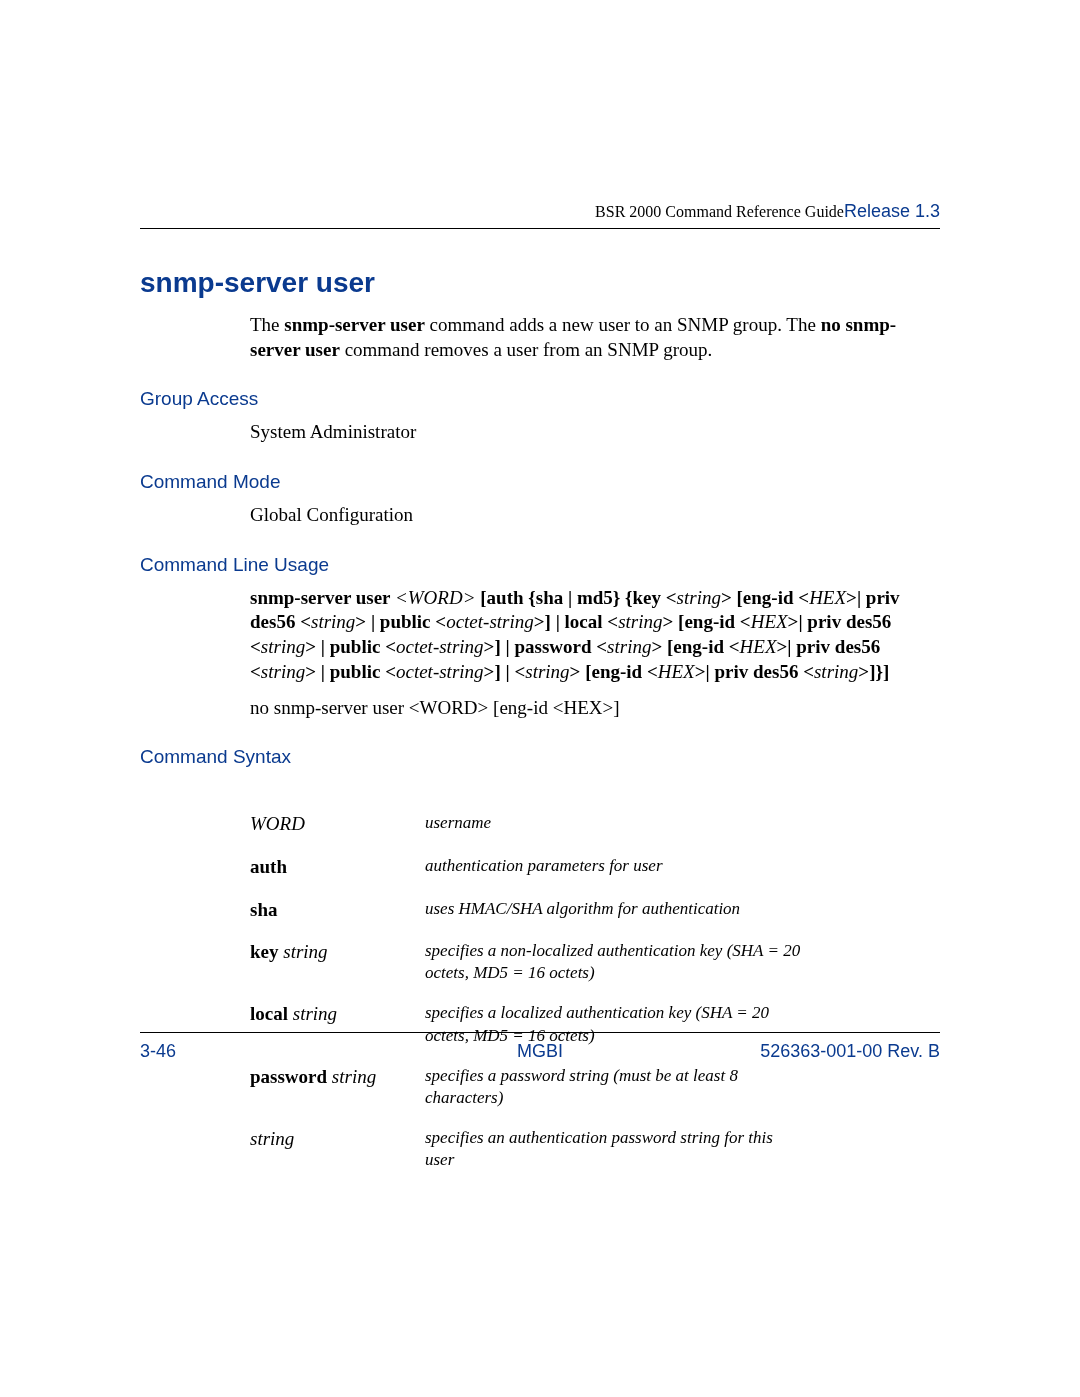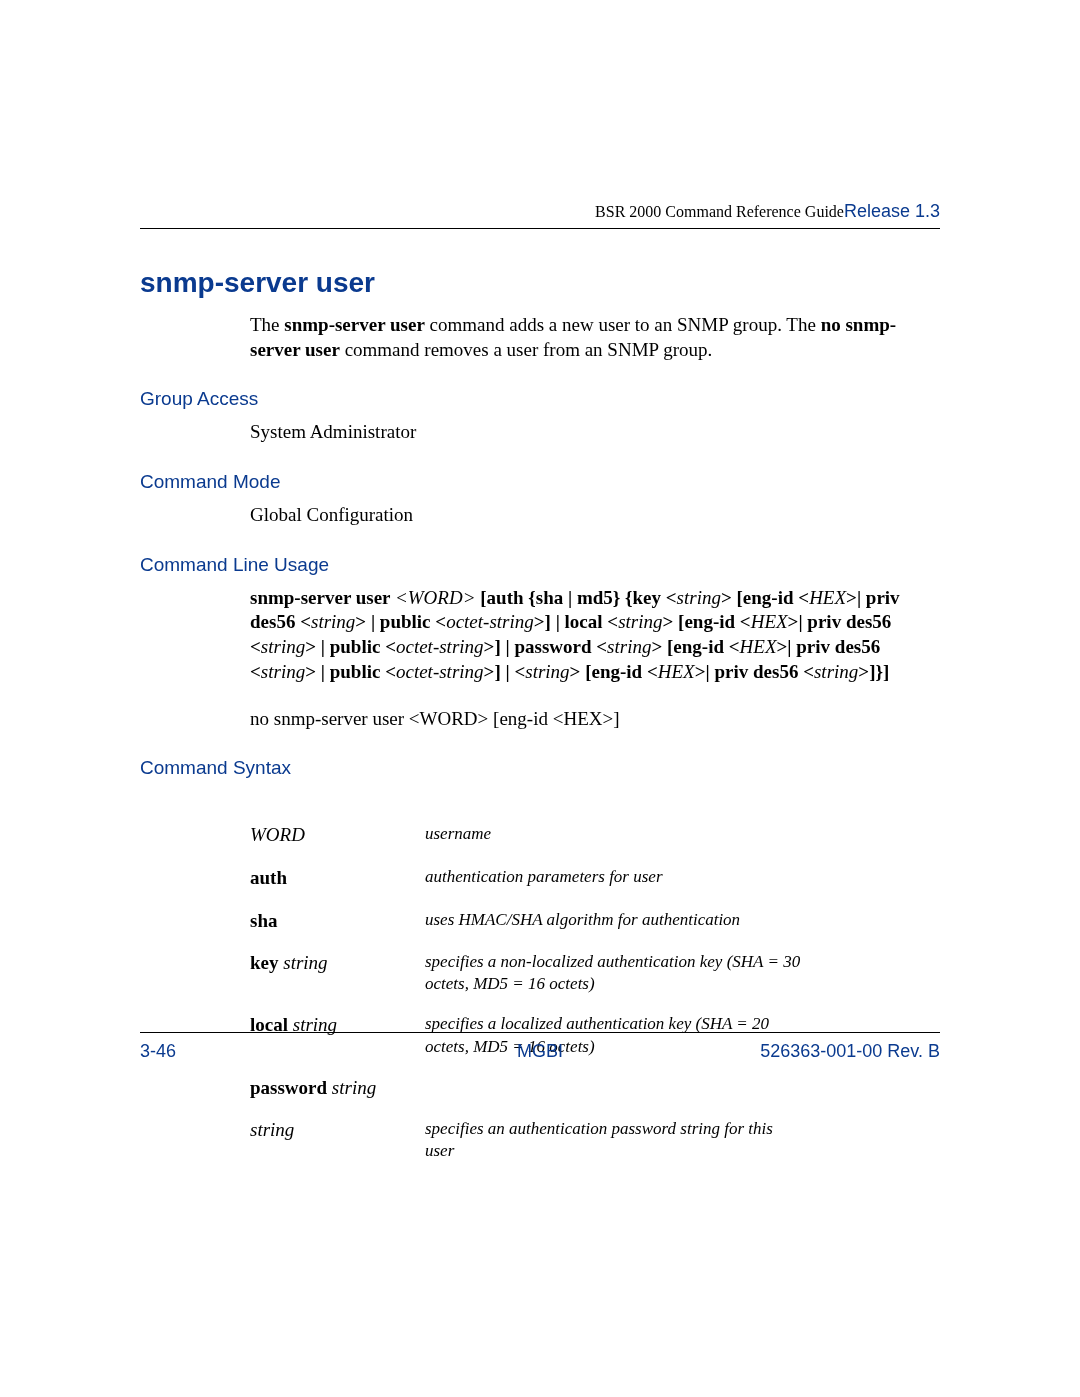--- a/index.html
+++ b/index.html
@@ -61,21 +61,21 @@
     margin-left: 110px;
     margin-top: 10px;
     font-size: 19px;
     line-height: 1.3;
     color: #000;
   }
   .usage .b { font-weight: bold; }
   .usage .i { font-style: italic; }
   .usage2 {
     margin-left: 110px;
-    margin-top: 22px;
+    margin-top: 11px;
     font-size: 19px;
     line-height: 1.3;
   }
   .syntax-table {
     margin-left: 110px;
     margin-top: 44px;
   }
   .syntax-row {
     display: flex;
     margin-bottom: 18px;
@@ -149,28 +149,29 @@
     <div class="syntax-row">
       <div class="syntax-term"><span class="b">auth</span></div>
       <div class="syntax-desc">authentication parameters for user</div>
     </div>
     <div class="syntax-row">
       <div class="syntax-term"><span class="b">sha</span></div>
       <div class="syntax-desc">uses HMAC/SHA algorithm for authentication</div>
     </div>
     <div class="syntax-row">
       <div class="syntax-term"><span class="b">key </span><span class="i">string</span></div>
-      <div class="syntax-desc">specifies a non-localized authentication key (SHA = 30 octets, MD5 = 16 octets)</div>
+      <div class="syntax-desc">specifies a non-localized authentication key (SHA = 20 octets, MD5 = 16 octets)</div>
     </div>
     <div class="syntax-row">
       <div class="syntax-term"><span class="b">local </span><span class="i">string</span></div>
       <div class="syntax-desc">specifies a localized authentication key (SHA = 20 octets, MD5 = 16 octets)</div>
     </div>
     <div class="syntax-row">
       <div class="syntax-term"><span class="b">password </span><span class="i">string</span></div>
+      <div class="syntax-desc">specifies a password string (must be at least 8 characters)</div>
     </div>
     <div class="syntax-row">
       <div class="syntax-term"><span class="i">string</span></div>
       <div class="syntax-desc">specifies an authentication password string for this user</div>
     </div>
   </div>
 </div>
 
 <div class="footer">
   <span>3-46</span>

